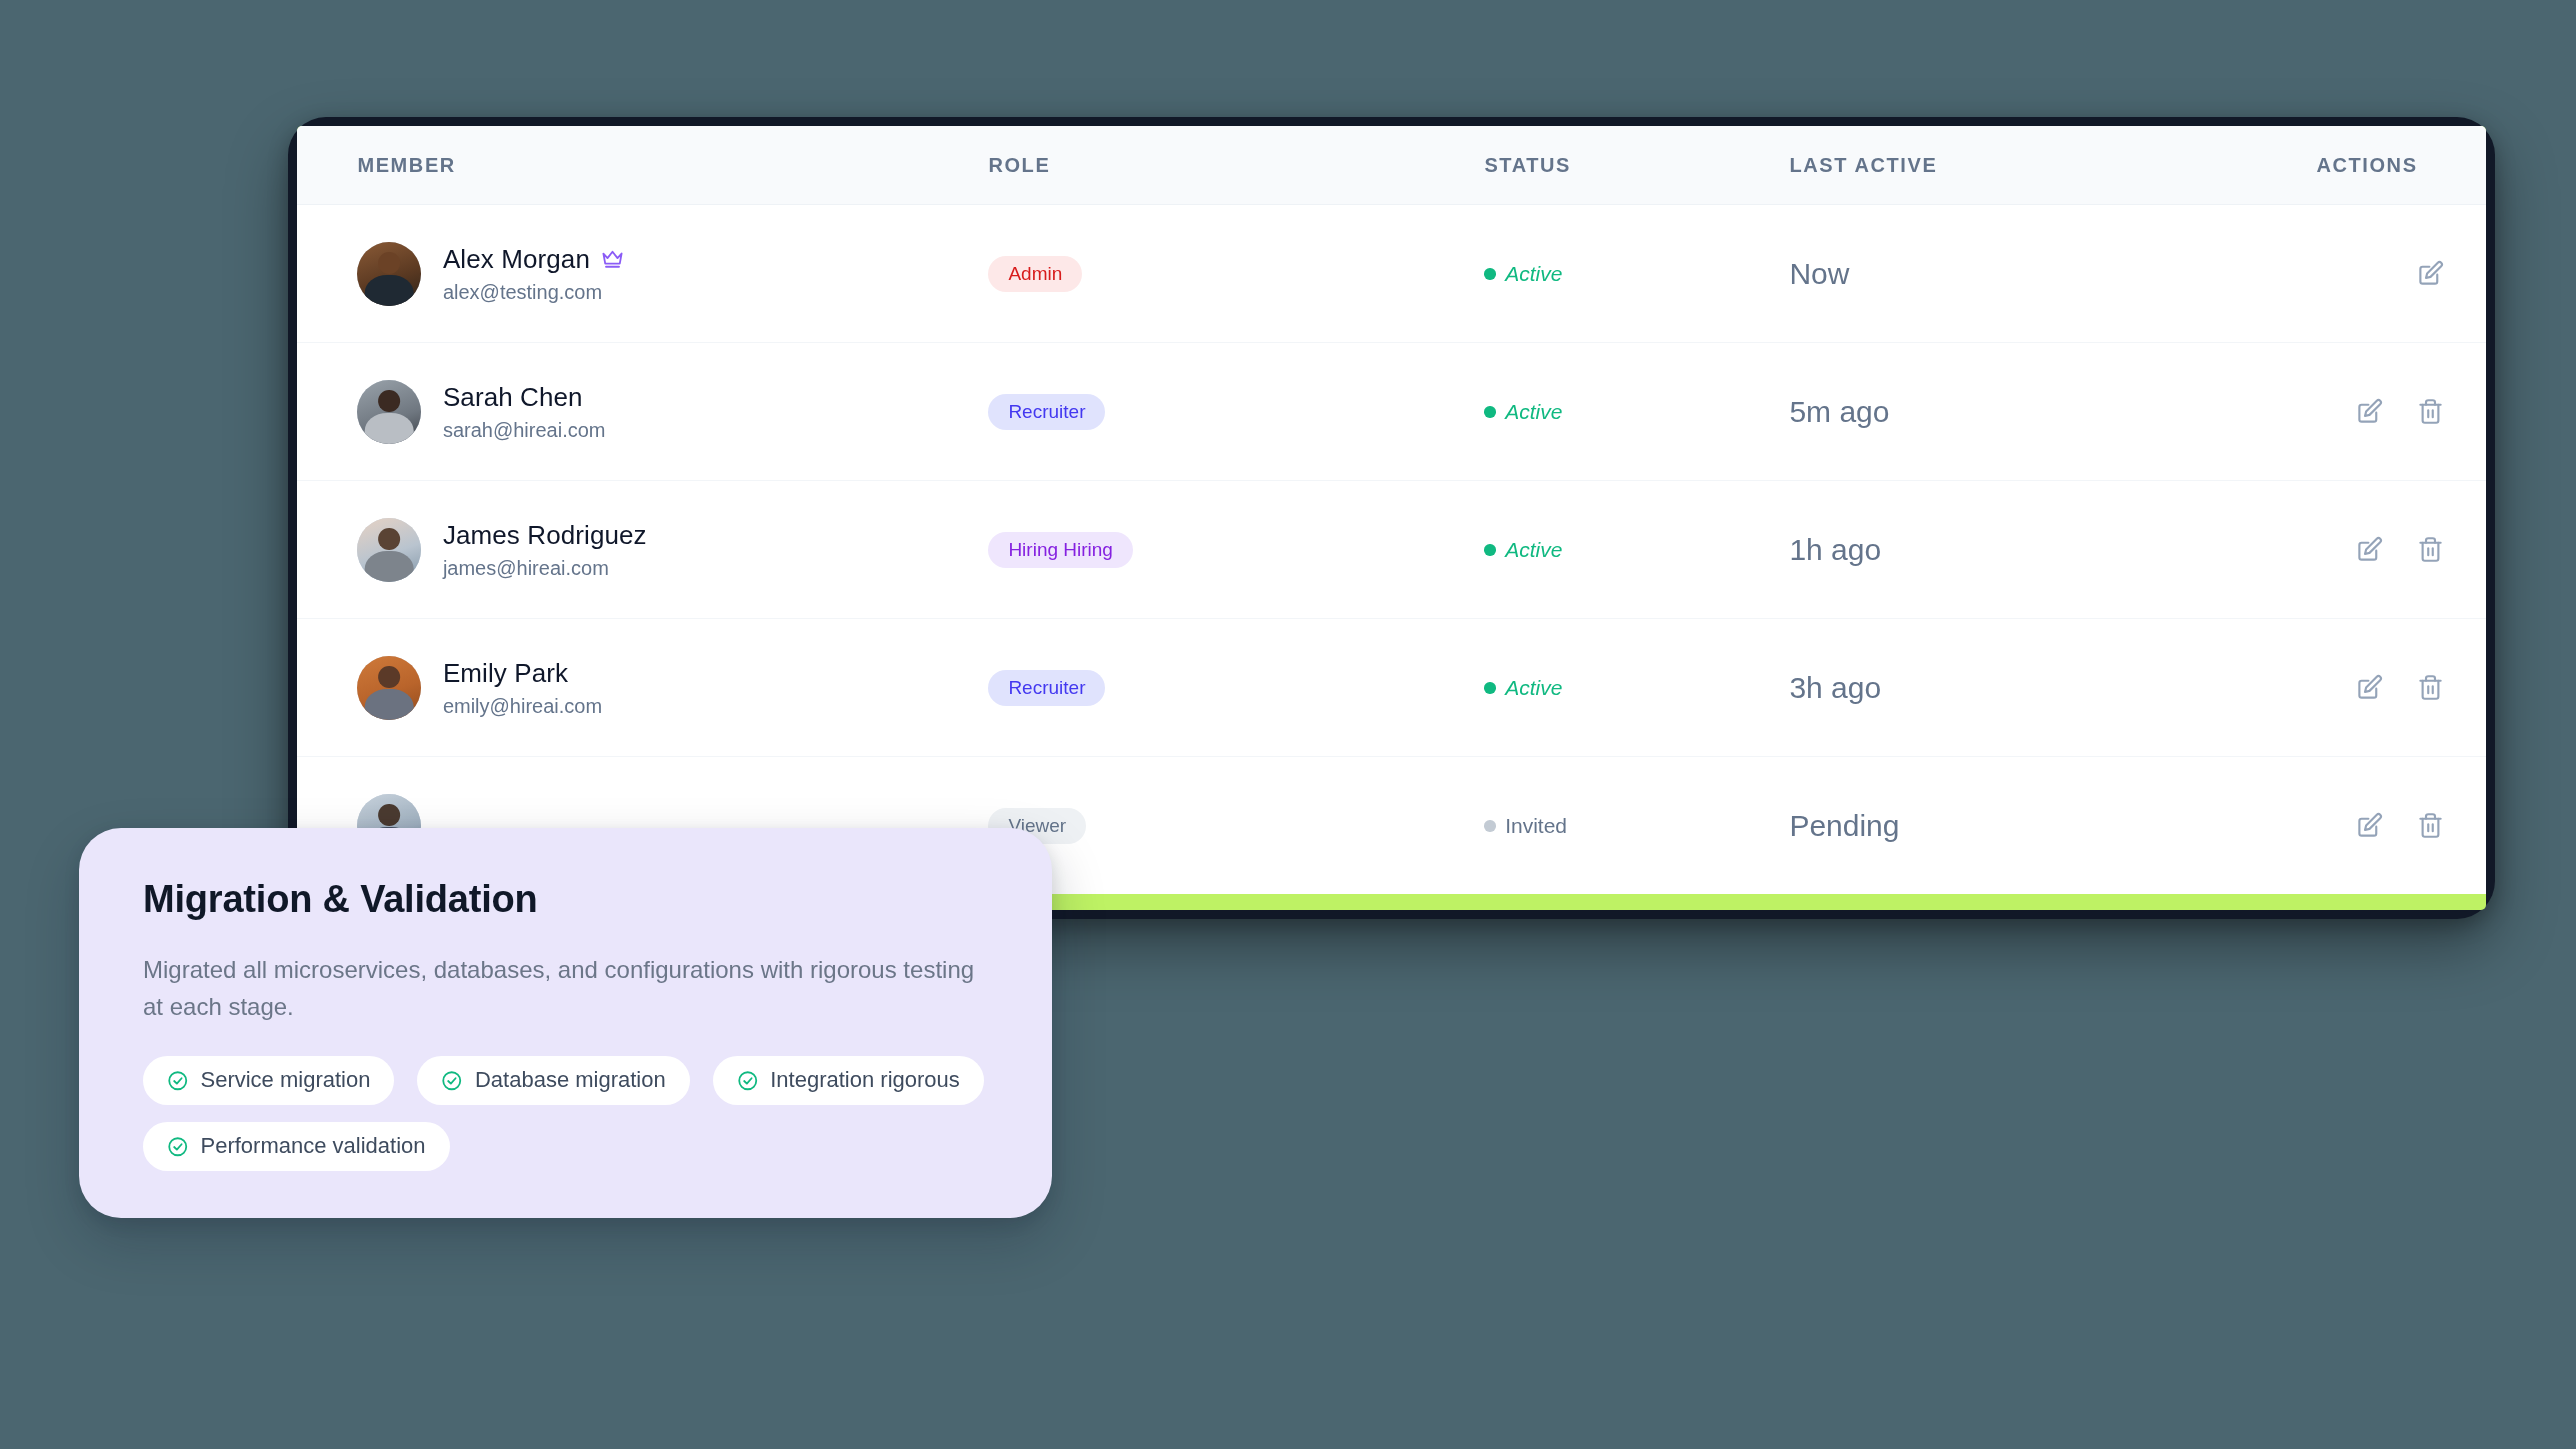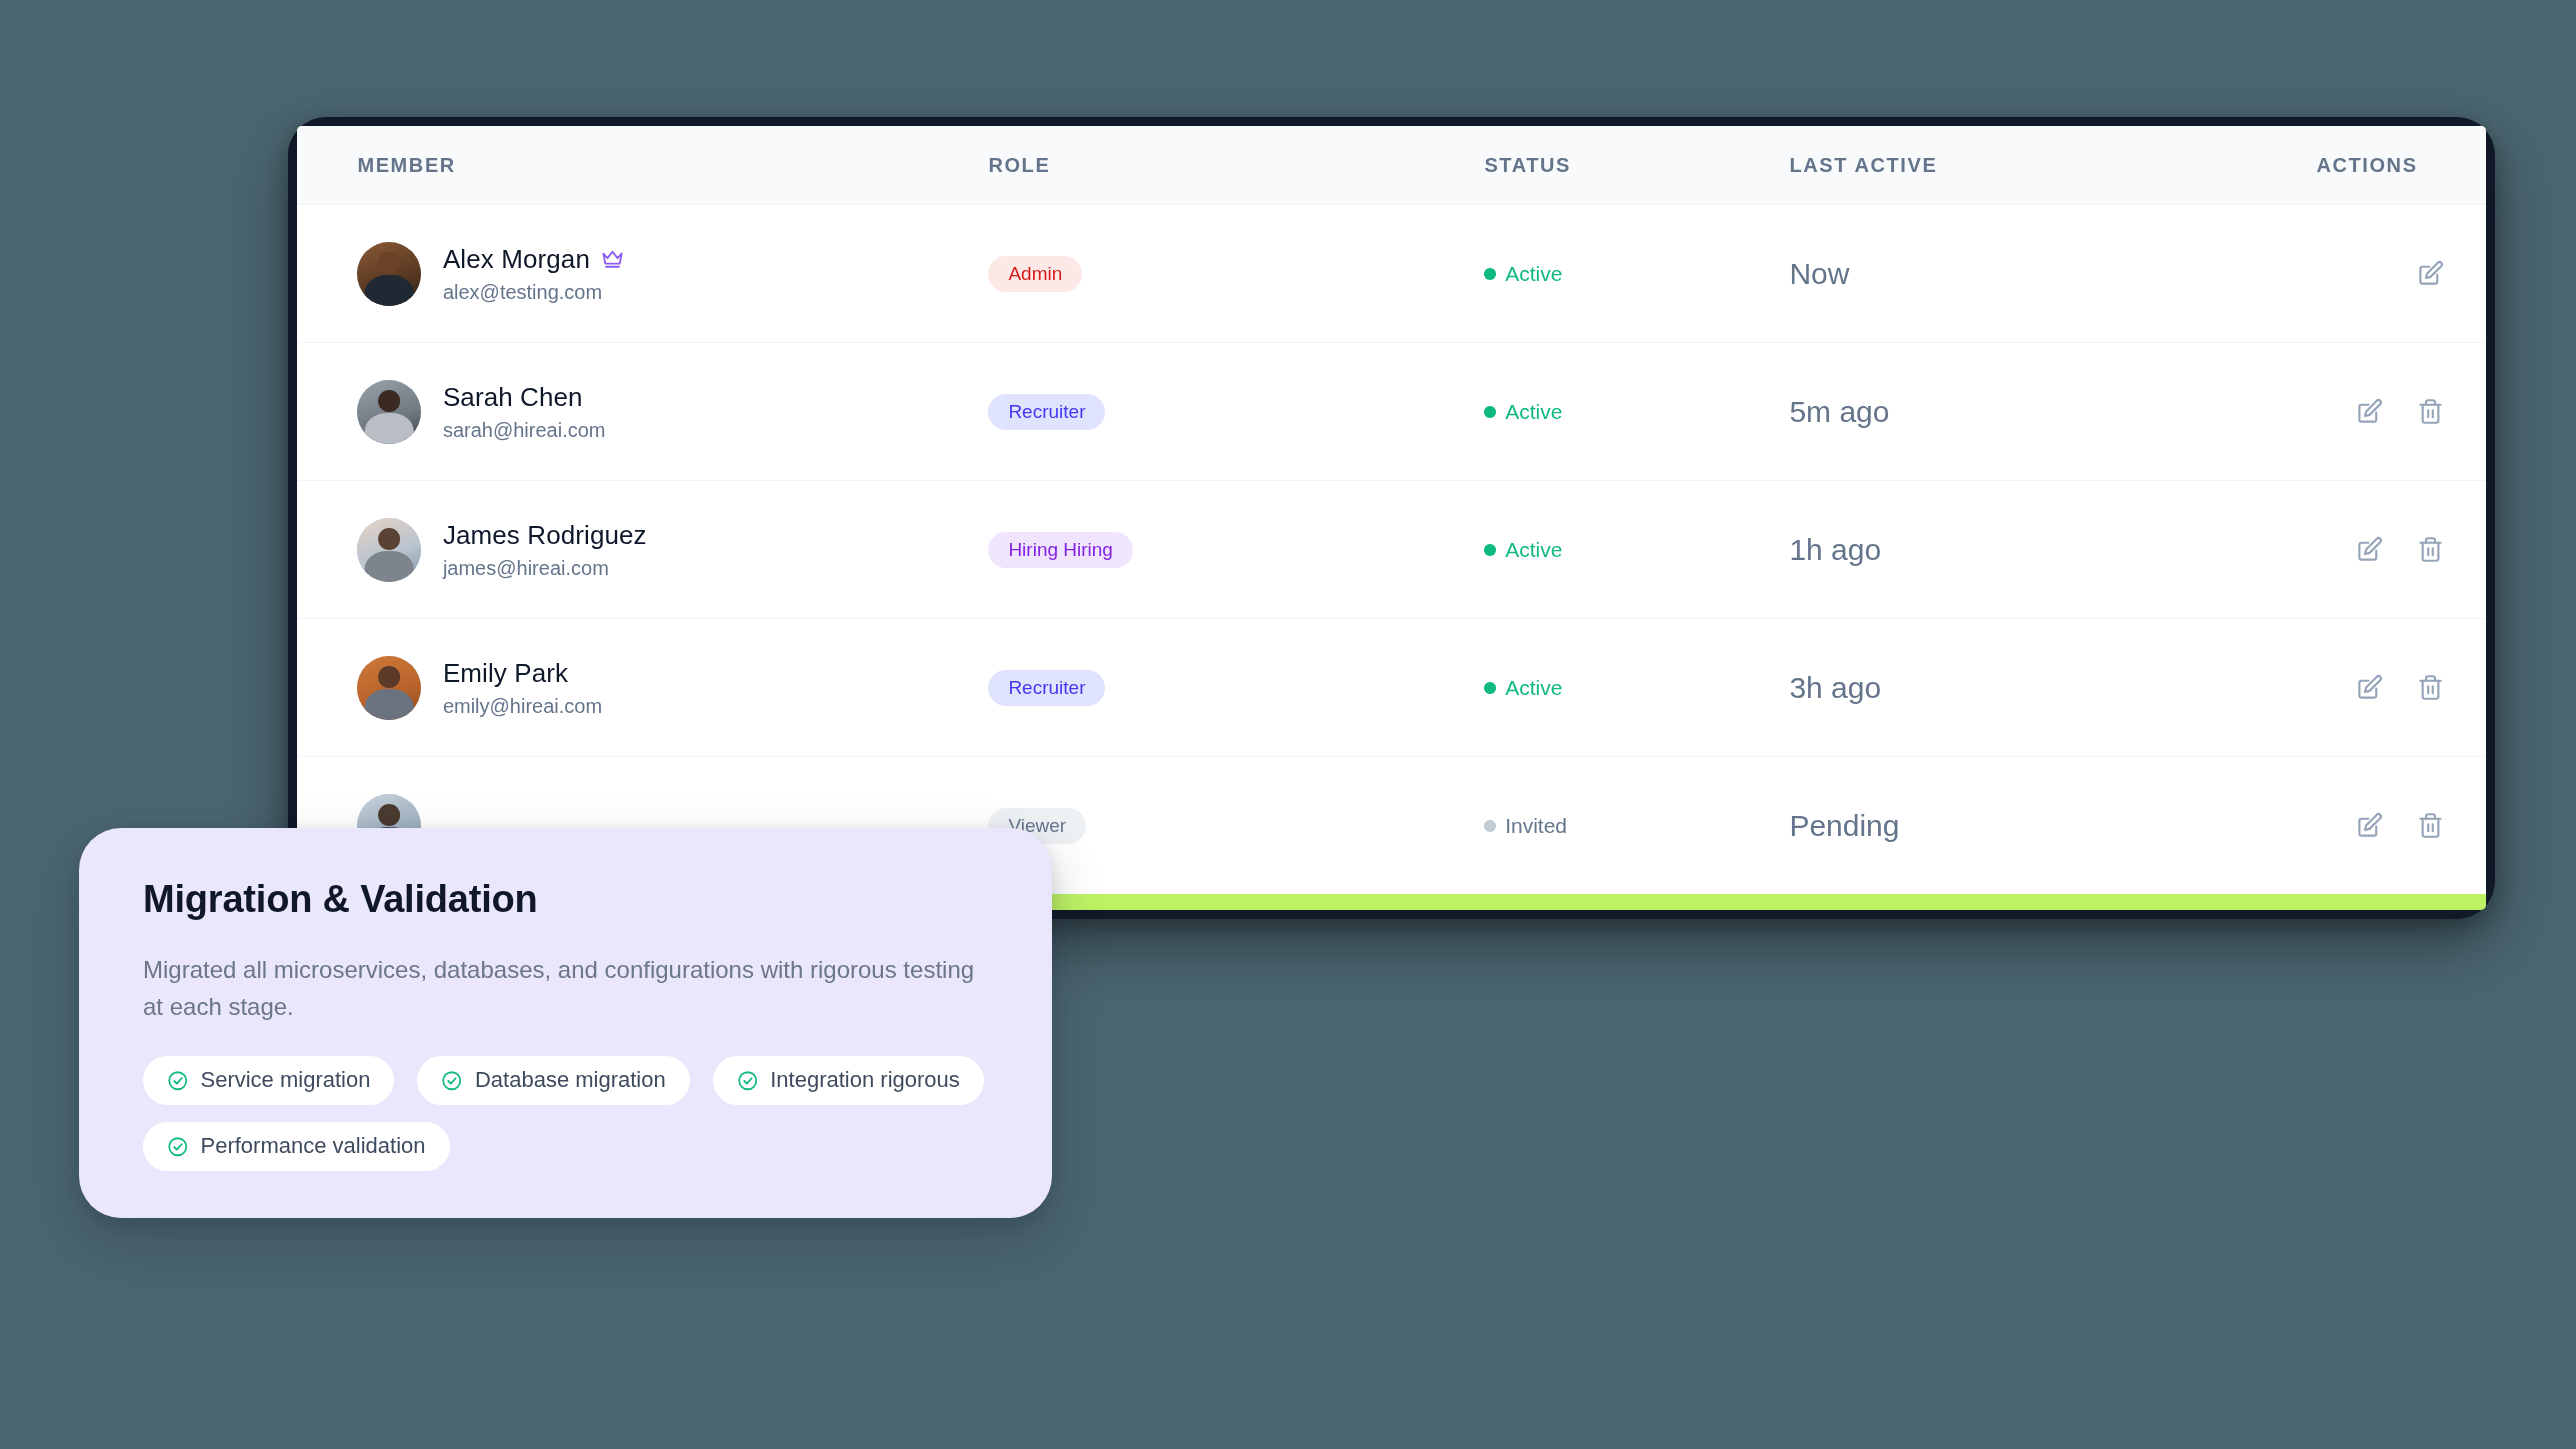--- a/index.html
+++ b/index.html
@@ -157,21 +157,21 @@
     align-items: center;
     gap: 9.4px;
     font-size: 21px;
   }
   .status .dot {
     width: 11.4px;
     height: 11.4px;
     border-radius: 50%;
     display: inline-block;
   }
-  .status-active { color: #10b981; }
+  .status-active { color: #10b981; font-style: italic; }
   .status-active .dot { background: #10b981; }
   .status-invited { color: #64748b; }
   .status-invited .dot { background: #c3cbd4; }
 
   
   .last-active {
     font-size: 30px;
     color: #64748b;
   }
 

